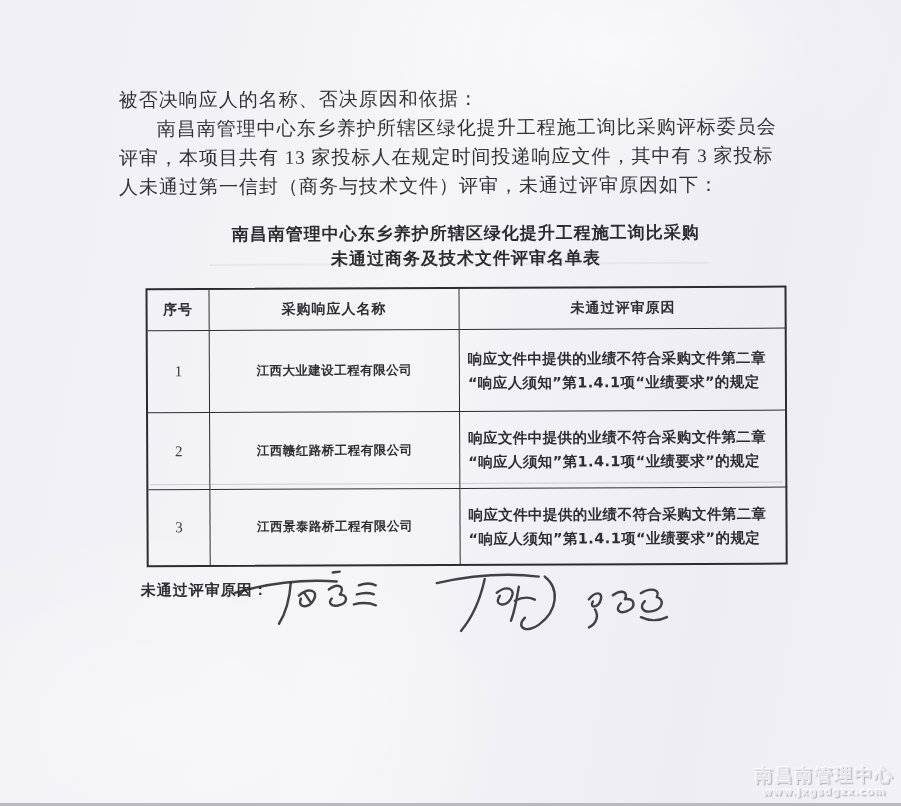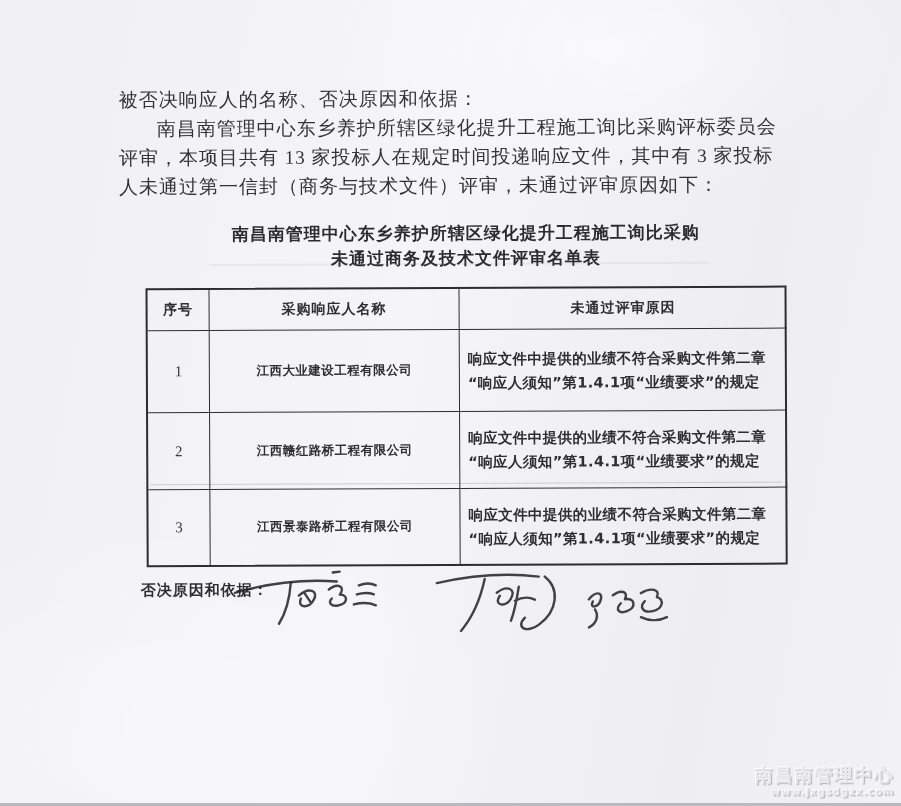--- a/index.html
+++ b/index.html
@@ -163,21 +163,21 @@
   }
   .sig-1 { left: 92px;  top: 0px;  }
   .sig-2 { left: 292px; top: 0px;  }
   .sig-3 { left: 438px; top: 12px; }
 
   
   .watermark {
     position: absolute;
     right: 8px;
     bottom: 6px;
-    text-align: right;
+    text-align: center;
     font-family: "DejaVu Sans", "Liberation Sans", sans-serif;
     font-weight: 700;
     color: #e6e6ea;
     text-shadow: -1px -1px 0 rgba(255,255,255,0.9), 1px 1px 1px #b2b2bb;
     z-index: 4;
     line-height: 1.2;
   }
   .watermark .wm-line1 { font-size: 18px; letter-spacing: 2px; }
   .watermark .wm-line2 { font-size: 10px; letter-spacing: 1px; }
 </style>
@@ -222,21 +222,21 @@
       <div class="cell reason last-col last-row">
         <div>响应文件中提供的业绩不符合采购文件第二章</div>
         <div>“响应人须知”第1.4.1项“业绩要求”的规定</div>
       </div>
     </div>
 
     <div class="artifact-line-1"></div>
     <div class="artifact-line-2"></div>
 
     <div class="sig-row">
-      <span class="sig-label">否决原因和依据：</span>
+      <span class="sig-label">未通过评审原因：</span>
 
       <svg class="sig sig-1" width="155" height="58" viewBox="0 0 155 58">
         <path d="M2 22 C 32 13, 70 8, 104 11"></path>
         <path d="M58 12 C 57 26, 53 42, 46 53"></path>
         <path d="M66 25 c 10 -9, 20 -5, 15 4 c -4 9, -17 9, -13 -1 m 4 -5 l 6 9"></path>
         <path d="M96 19 c 9 -7, 17 -3, 11 5 c 8 0, 9 9, -2 11 c -7 1, -10 -3, -6 -7"></path>
         <path d="M126 15 c 8 -3, 13 -2, 17 0 m -19 9 c 7 -2, 12 -2, 17 0 m -20 10 c 8 -2, 15 -2, 22 1"></path>
         <path d="M100 2 l 7 -1"></path>
       </svg>
 

